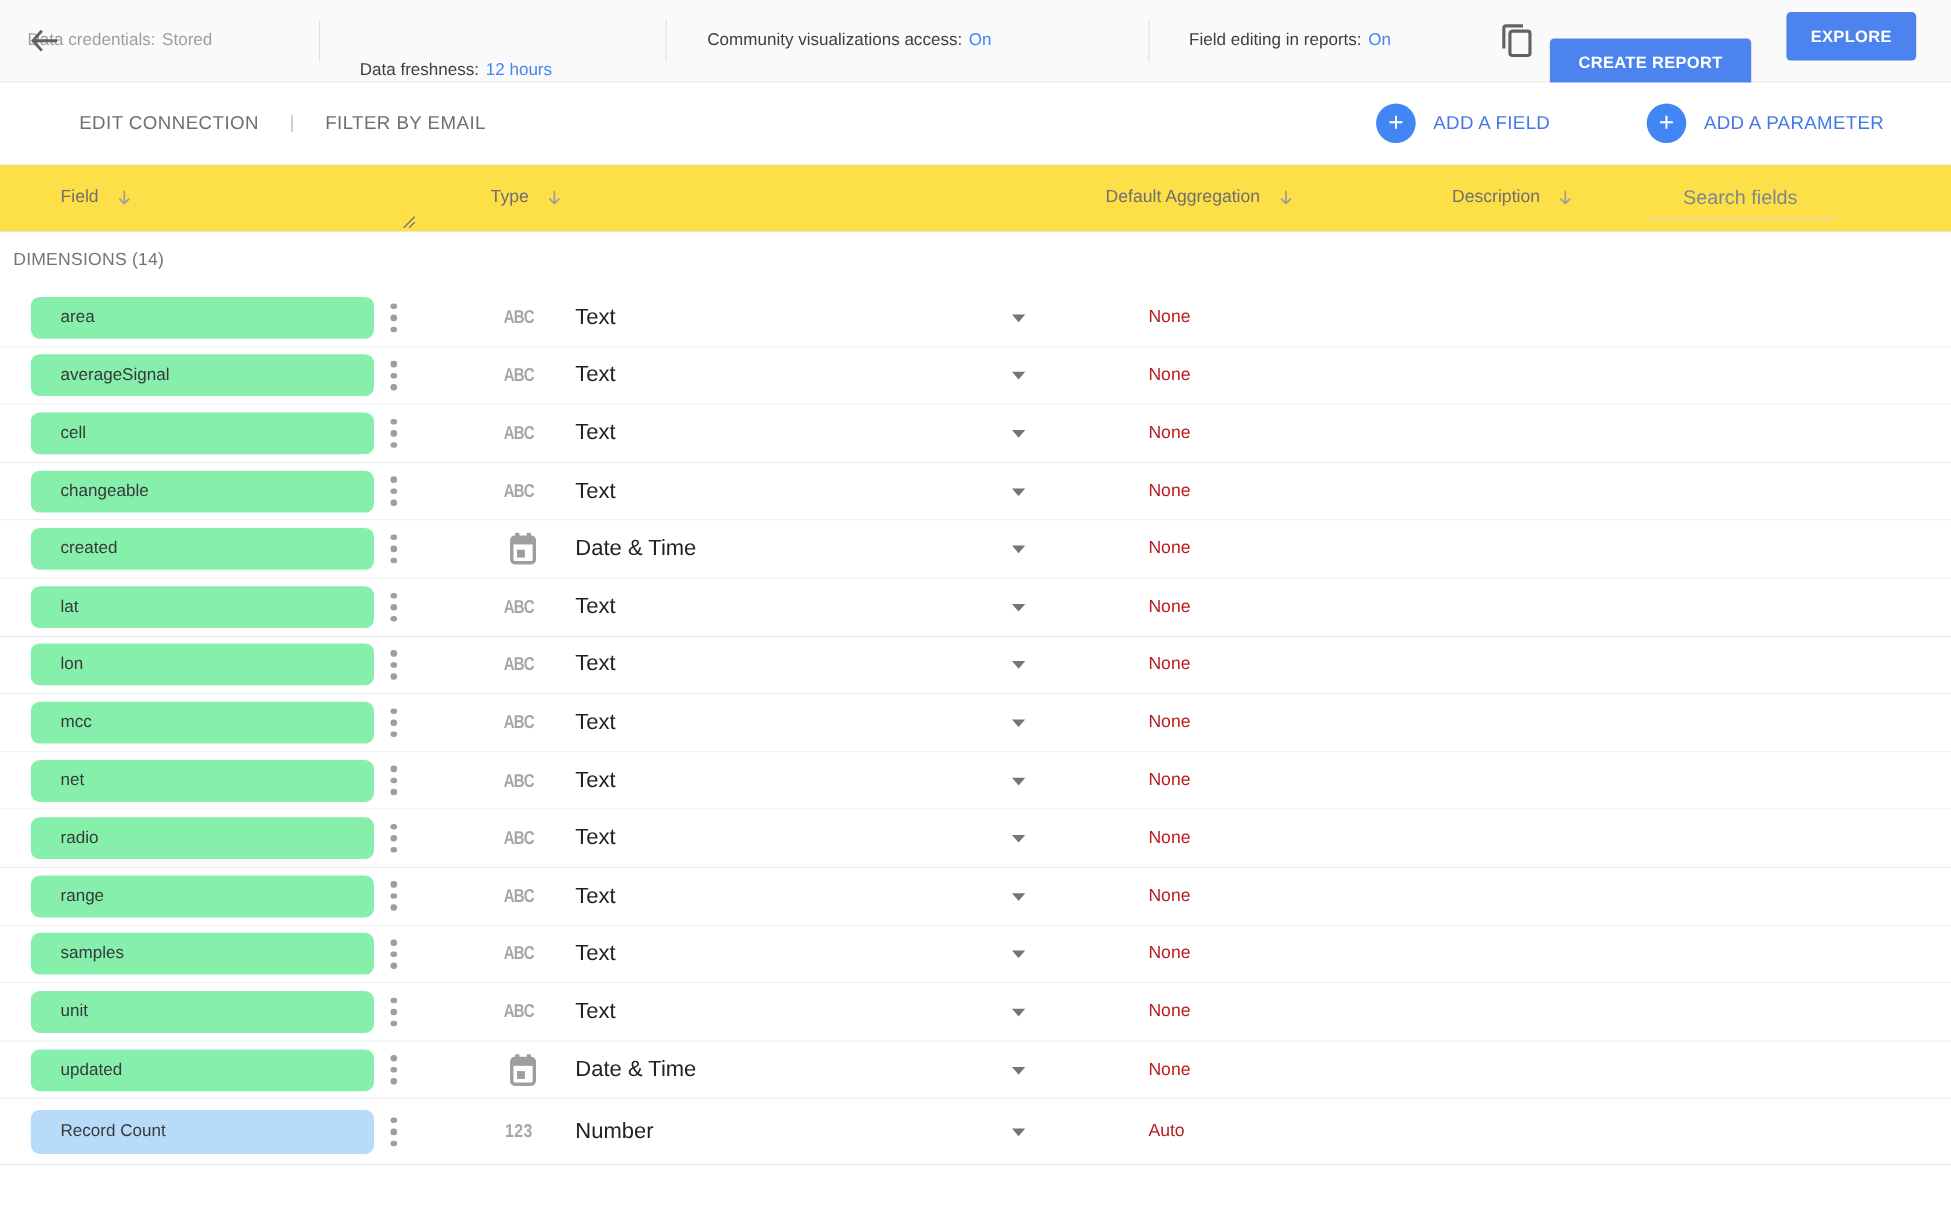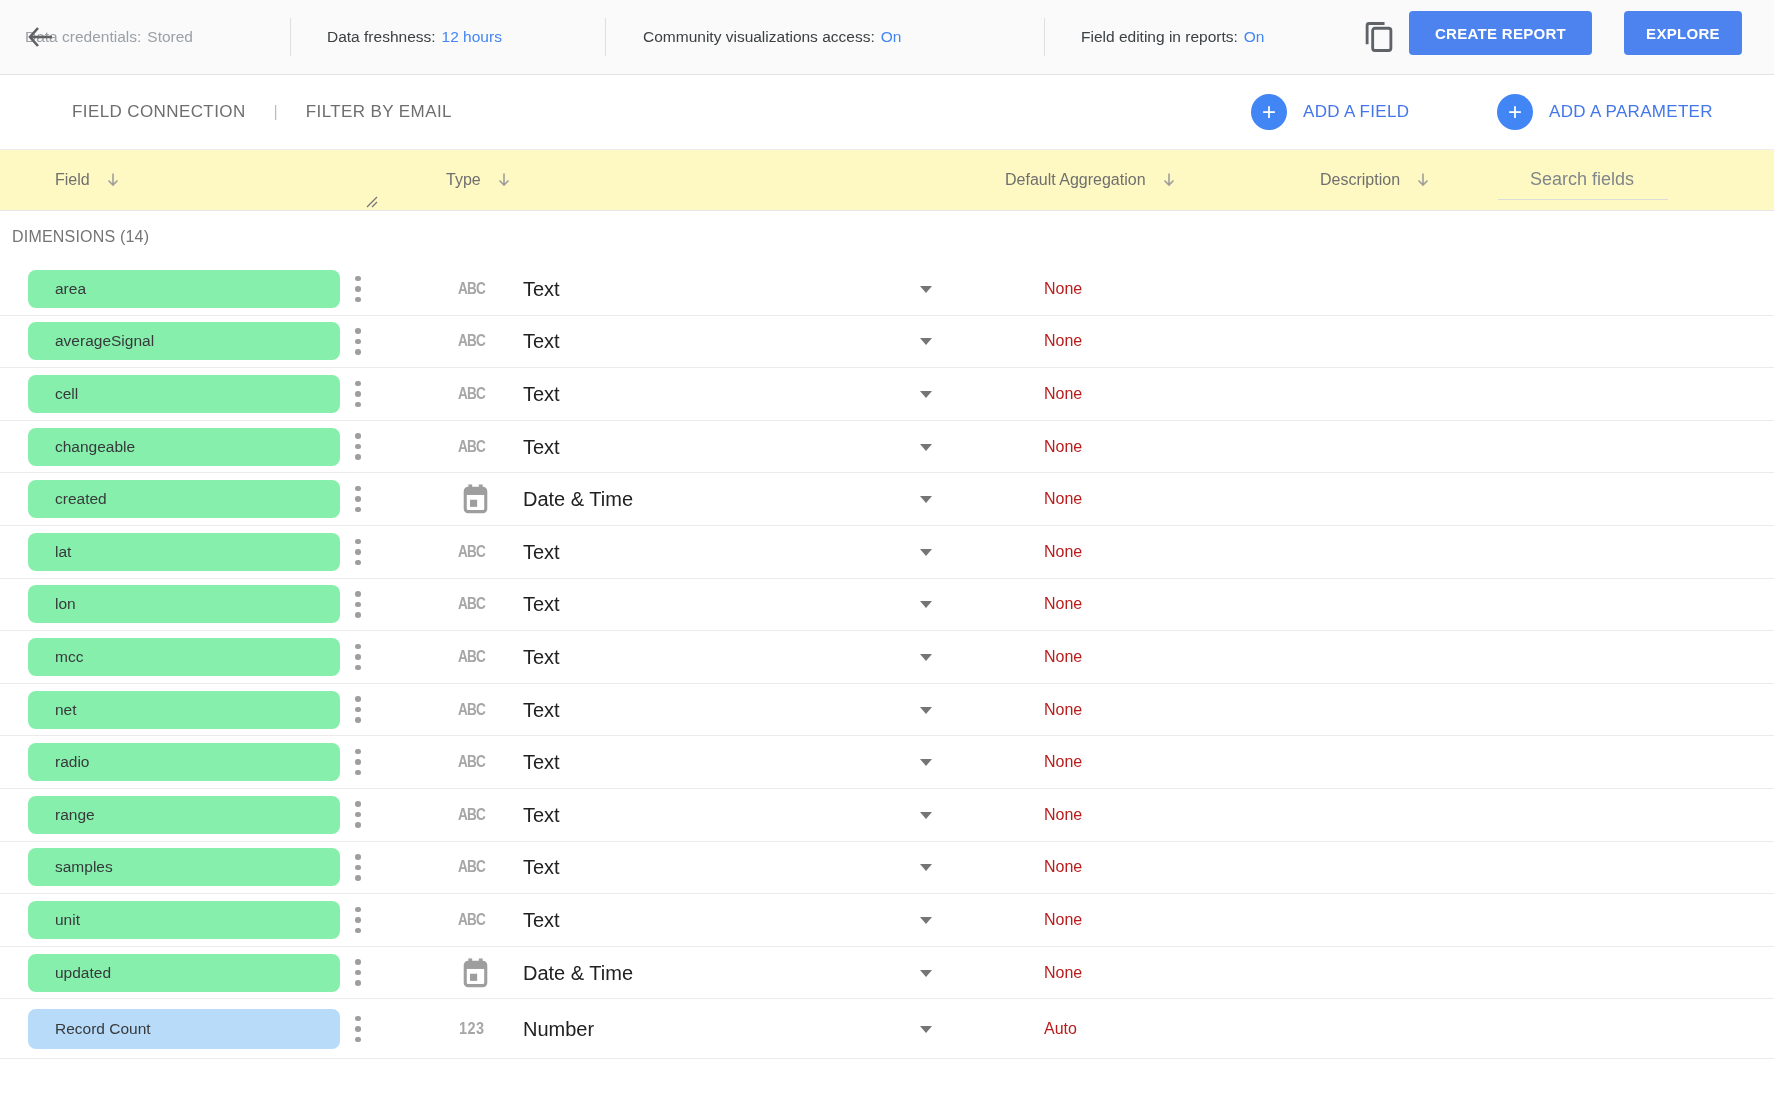--- a/index.html
+++ b/index.html
@@ -7,47 +7,47 @@
               font-family:"Liberation Sans", sans-serif; -webkit-font-smoothing:antialiased; }
 
   
   .topbar { position:relative; height:75px; background:#fafafa; border-bottom:1px solid #e3e3e3; }
   .tb-item { position:absolute; top:0; height:74px; display:flex; align-items:center;
              font-size:15.5px; color:#3c4043; white-space:nowrap; }
   .tb-item .muted { color:#9aa0a6; }
   .tb-item .val { color:#4285f4; margin-left:6px; }
   .tb-div { position:absolute; top:18px; height:38px; width:1px; background:#e0e0e0; }
   #tb-credentials { left:25px; }
-  #tb-freshness { left:327px; }
+  #tb-freshness { left:327px;margin-top:27px; }
   #tb-community { left:643px; }
   #tb-fieldedit { left:1081px; }
   #tb-div1 { left:290px; } #tb-div2 { left:605px; } #tb-div3 { left:1044px; }
   .copy-btn { position:absolute; left:1358px; top:16px; width:42px; height:42px;
               background:none; border:none; cursor:pointer; display:flex; align-items:center; justify-content:center; }
   .blue-btn { position:absolute; top:11px; height:44px; background:#4d83ee; color:#fff; border:none;
               border-radius:4px; font-family:"Liberation Sans",sans-serif; font-size:15px; font-weight:bold;
               letter-spacing:.3px; cursor:pointer; }
-  #create-report-btn { left:1409px; width:183px; }
+  #create-report-btn { left:1409px; width:183px;margin-top:24px; }
   #explore-btn { left:1624px; width:118px; }
 
   
   .connbar { position:relative; height:75px; background:#fff; border-bottom:1px solid #ededed; }
   .back-btn { position:absolute; left:24px; top:97px; margin-top:-75px; top:24px; width:32px; height:28px;
               background:none; border:none; cursor:pointer; }
   .conn-links { position:absolute; left:72px; top:0; height:74px; display:flex; align-items:center; }
   .conn-link { font-size:17px; font-weight:500; color:#6e6e6e; letter-spacing:.4px; cursor:pointer; }
   .conn-sep { color:#bdbdbd; font-size:16px; margin:0 28px; }
   .add-group { position:absolute; top:0; height:74px; display:flex; align-items:center; cursor:pointer; }
   #add-field-group { left:1251px; } #add-parameter-group { left:1497px; }
   .plus-circle { width:36px; height:36px; border-radius:50%; background:#4285f4; color:#fff;
                  display:flex; align-items:center; justify-content:center; font-size:24px; font-weight:400; }
   .add-label { margin-left:16px; color:#4376e8; font-size:17px; letter-spacing:.3px; }
 
   
-  .thead { position:relative; height:61px; border-bottom:1px solid #e6e6e6; background:#fef9c3; }
+  .thead { position:relative; height:61px; border-bottom:1px solid #e6e6e6; background:#fde047; }
   .th { position:absolute; top:0; height:60px; display:flex; align-items:center; gap:14px;
         font-size:16px; color:#6f6f6f; cursor:pointer; }
   #th-field { left:55px; } #th-type { left:446px; }
   #th-agg { left:1005px; } #th-desc { left:1320px; }
   .grip { position:absolute; left:364px; top:44px; }
   .search-wrap { position:absolute; left:1498px; top:10px; width:170px; height:40px;
                  display:flex; align-items:center; border-bottom:1px solid #dcdcdc; }
   .search-wrap input { border:none; outline:none; background:transparent; margin-left:32px; width:140px;
                        font-family:"Liberation Sans",sans-serif; font-size:18px; color:#212121; }
   .search-wrap input::placeholder { color:#80868b; }
@@ -116,21 +116,21 @@
 </header>
 
 <nav class="connbar">
   <button class="back-btn">
     <svg width="30" height="26" viewBox="0 0 30 26" fill="none">
       <path d="M13 4 L5 13 L13 22" stroke="#616161" stroke-width="2.6" fill="none"></path>
       <path d="M5 13 H27" stroke="#616161" stroke-width="2.6"></path>
     </svg>
   </button>
   <div class="conn-links">
-    <span class="conn-link">FIELD CONNECTION</span>
+    <span class="conn-link">EDIT CONNECTION</span>
     <span class="conn-sep">|</span>
     <span class="conn-link">FILTER BY EMAIL</span>
   </div>
 
   <div class="add-group" id="add-field-group">
     <span class="plus-circle">+</span>
     <span class="add-label">ADD A FIELD</span>
   </div>
   <div class="add-group" id="add-parameter-group">
     <span class="plus-circle">+</span>

